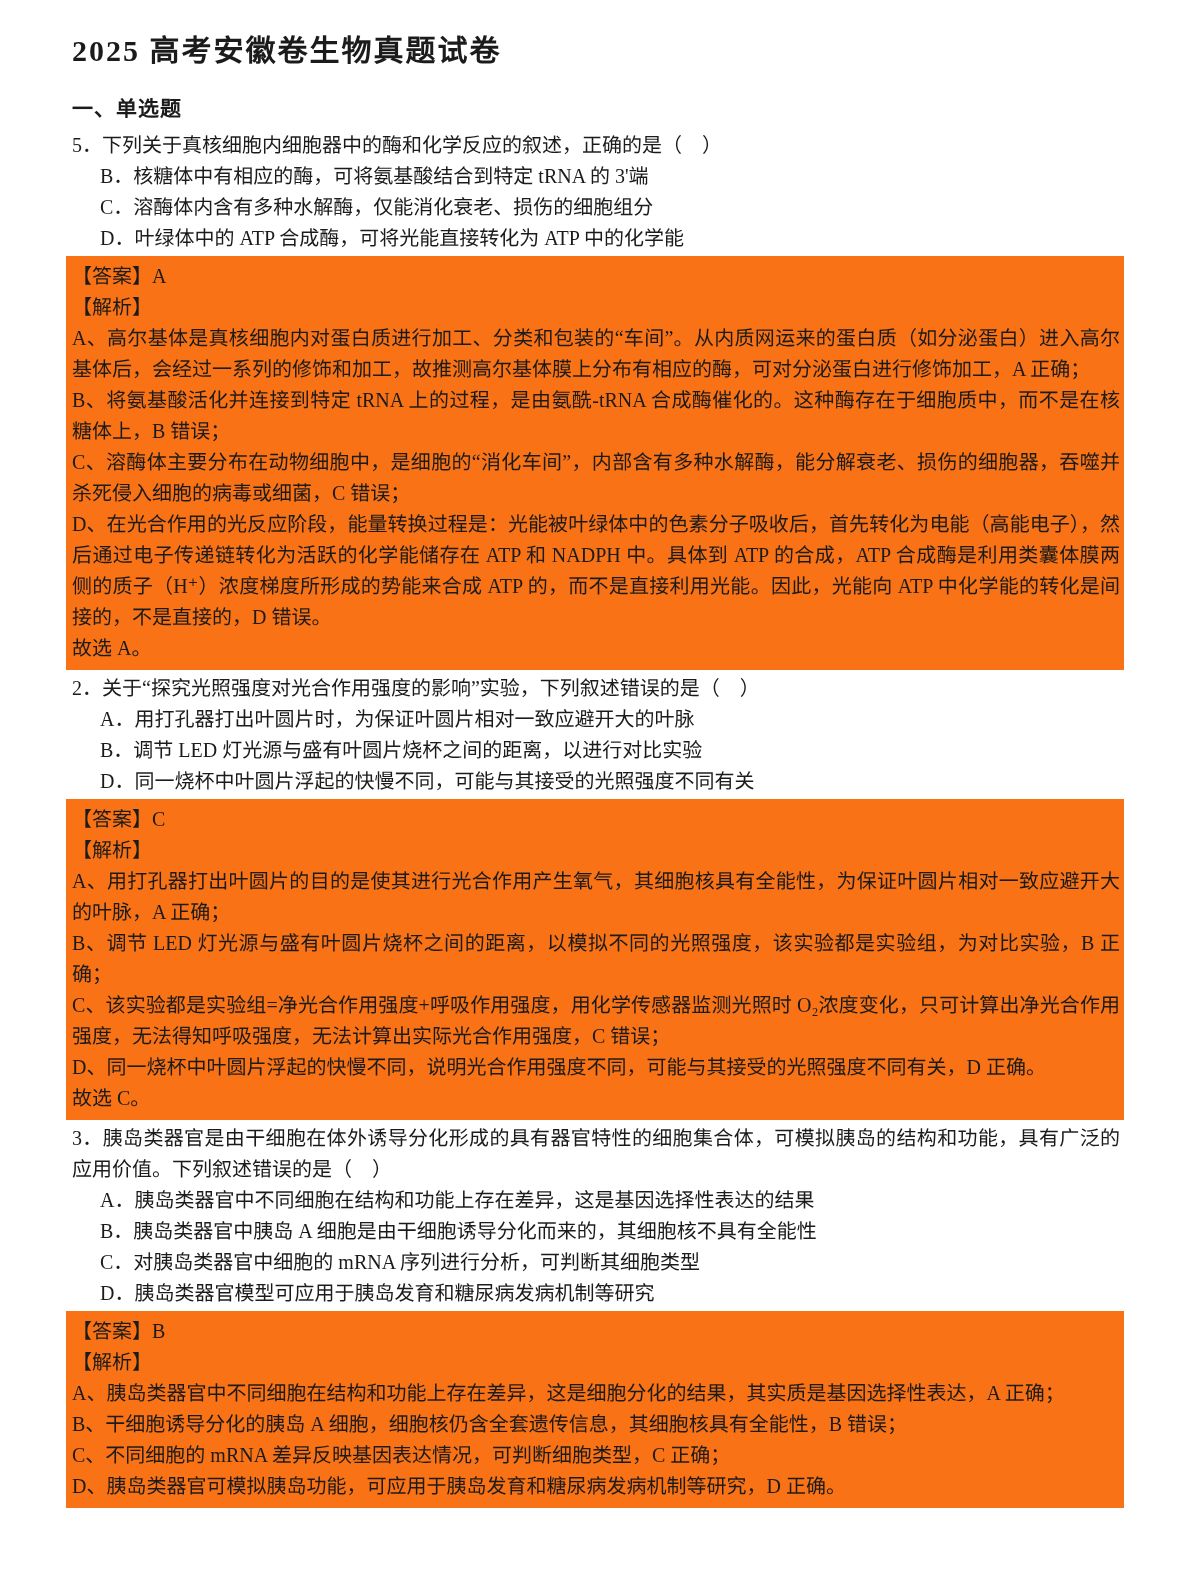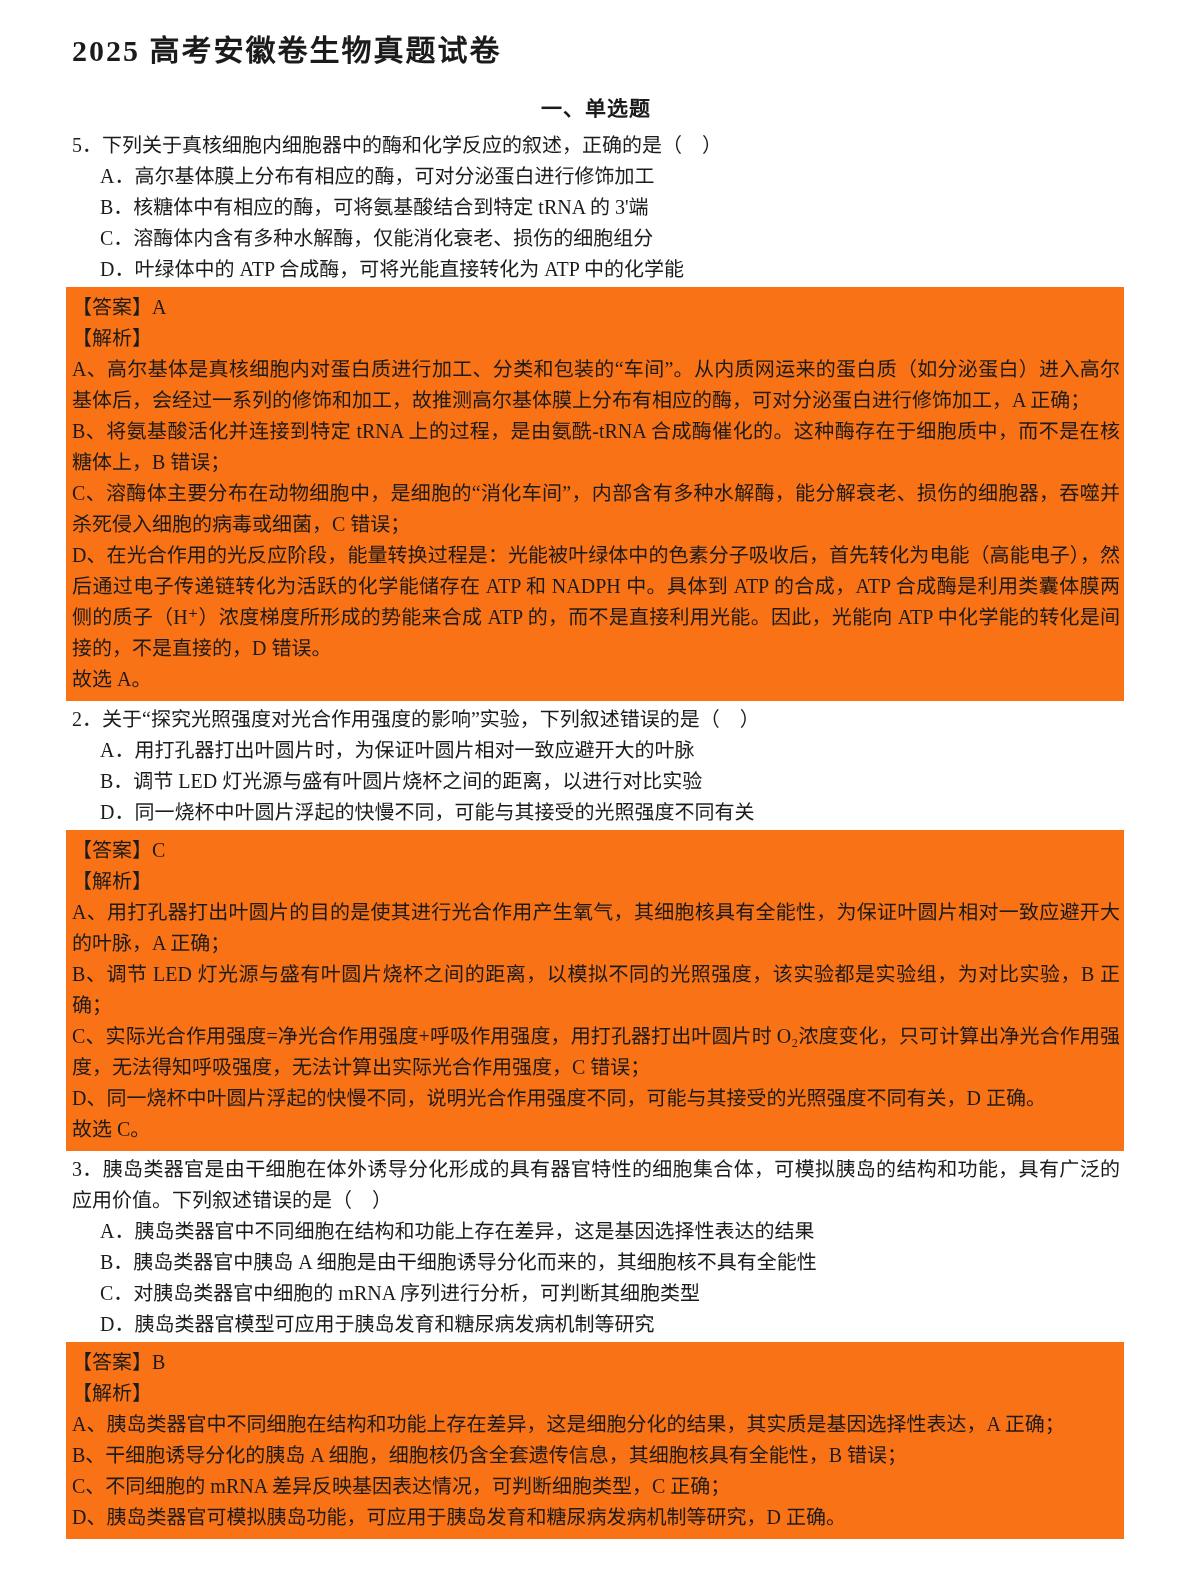--- a/index.html
+++ b/index.html
@@ -28,21 +28,20 @@
     font-weight: bold;
     letter-spacing: 2px;
   }
   .section-header {
     margin: 0 0 8px 0;
     font-family: "Liberation Sans", "DejaVu Sans", sans-serif;
     font-size: 21px;
     line-height: 26px;
     font-weight: bold;
     letter-spacing: 1px;
-    text-align: center;
   }
   p {
     margin: 0;
     font-size: 20px;
     line-height: 31px;
   }
   .stem {
     text-align: justify;
   }
   .option {
@@ -64,21 +63,20 @@
 <body>
 
 <div class="page">
 
   <h1 class="doc-title">2025 高考安徽卷生物真题试卷</h1>
 
   <h2 class="section-header">一、单选题</h2>
 
   <section class="q-block">
     <p class="stem">5．下列关于真核细胞内细胞器中的酶和化学反应的叙述，正确的是（　）</p>
-    <p class="option">A．高尔基体膜上分布有相应的酶，可对分泌蛋白进行修饰加工</p>
     <p class="option">B．核糖体中有相应的酶，可将氨基酸结合到特定 tRNA 的 3'端</p>
     <p class="option">C．溶酶体内含有多种水解酶，仅能消化衰老、损伤的细胞组分</p>
     <p class="option">D．叶绿体中的 ATP 合成酶，可将光能直接转化为 ATP 中的化学能</p>
     <div class="answer-panel">
       <p><span>【答案】</span><span>A</span></p>
       <p>【解析】</p>
       <p class="analysis-para">A、高尔基体是真核细胞内对蛋白质进行加工、分类和包装的“车间”。从内质网运来的蛋白质（如分泌蛋白）进入高尔基体后，会经过一系列的修饰和加工，故推测高尔基体膜上分布有相应的酶，可对分泌蛋白进行修饰加工，A 正确；</p>
       <p class="analysis-para">B、将氨基酸活化并连接到特定 tRNA 上的过程，是由氨酰-tRNA 合成酶催化的。这种酶存在于细胞质中，而不是在核糖体上，B 错误；</p>
       <p class="analysis-para">C、溶酶体主要分布在动物细胞中，是细胞的“消化车间”，内部含有多种水解酶，能分解衰老、损伤的细胞器，吞噬并杀死侵入细胞的病毒或细菌，C 错误；</p>
       <p class="analysis-para">D、在光合作用的光反应阶段，能量转换过程是：光能被叶绿体中的色素分子吸收后，首先转化为电能（高能电子），然后通过电子传递链转化为活跃的化学能储存在 ATP 和 NADPH 中。具体到 ATP 的合成，ATP 合成酶是利用类囊体膜两侧的质子（H⁺）浓度梯度所形成的势能来合成 ATP 的，而不是直接利用光能。因此，光能向 ATP 中化学能的转化是间接的，不是直接的，D 错误。</p>
@@ -89,21 +87,21 @@
   <section class="q-block">
     <p class="stem">2．关于“探究光照强度对光合作用强度的影响”实验，下列叙述错误的是（　）</p>
     <p class="option">A．用打孔器打出叶圆片时，为保证叶圆片相对一致应避开大的叶脉</p>
     <p class="option">B．调节 LED 灯光源与盛有叶圆片烧杯之间的距离，以进行对比实验</p>
     <p class="option">D．同一烧杯中叶圆片浮起的快慢不同，可能与其接受的光照强度不同有关</p>
     <div class="answer-panel">
       <p><span>【答案】</span><span>C</span></p>
       <p>【解析】</p>
       <p class="analysis-para">A、用打孔器打出叶圆片的目的是使其进行光合作用产生氧气，其细胞核具有全能性，为保证叶圆片相对一致应避开大的叶脉，A 正确；</p>
       <p class="analysis-para">B、调节 LED 灯光源与盛有叶圆片烧杯之间的距离，以模拟不同的光照强度，该实验都是实验组，为对比实验，B 正确；</p>
-      <p class="analysis-para">C、实际光合作用强度=净光合作用强度+呼吸作用强度，用打孔器打出叶圆片时 O₂浓度变化，只可计算出净光合作用强度，无法得知呼吸强度，无法计算出实际光合作用强度，C 错误；</p>
+      <p class="analysis-para">C、该实验都是实验组=净光合作用强度+呼吸作用强度，用化学传感器监测光照时 O₂浓度变化，只可计算出净光合作用强度，无法得知呼吸强度，无法计算出实际光合作用强度，C 错误；</p>
       <p class="analysis-para">D、同一烧杯中叶圆片浮起的快慢不同，说明光合作用强度不同，可能与其接受的光照强度不同有关，D 正确。</p>
       <p class="analysis-para">故选 C。</p>
     </div>
   </section>
 
   <section class="q-block">
     <p class="stem">3．胰岛类器官是由干细胞在体外诱导分化形成的具有器官特性的细胞集合体，可模拟胰岛的结构和功能，具有广泛的应用价值。下列叙述错误的是（　）</p>
     <p class="option">A．胰岛类器官中不同细胞在结构和功能上存在差异，这是基因选择性表达的结果</p>
     <p class="option">B．胰岛类器官中胰岛 A 细胞是由干细胞诱导分化而来的，其细胞核不具有全能性</p>
     <p class="option">C．对胰岛类器官中细胞的 mRNA 序列进行分析，可判断其细胞类型</p>

